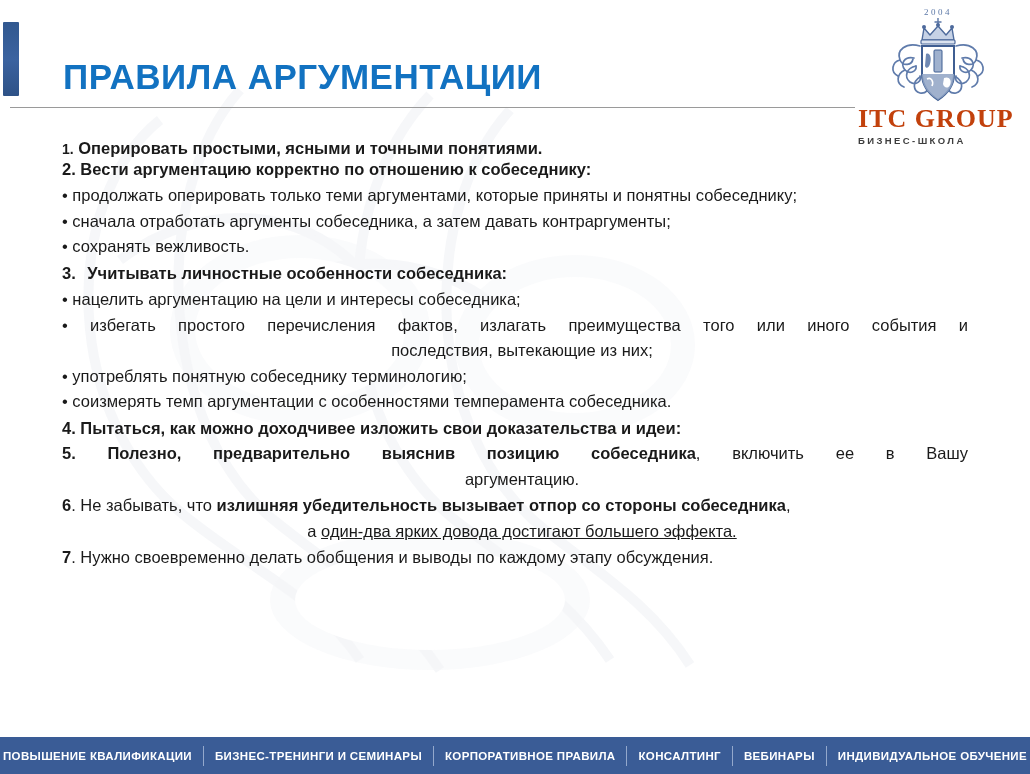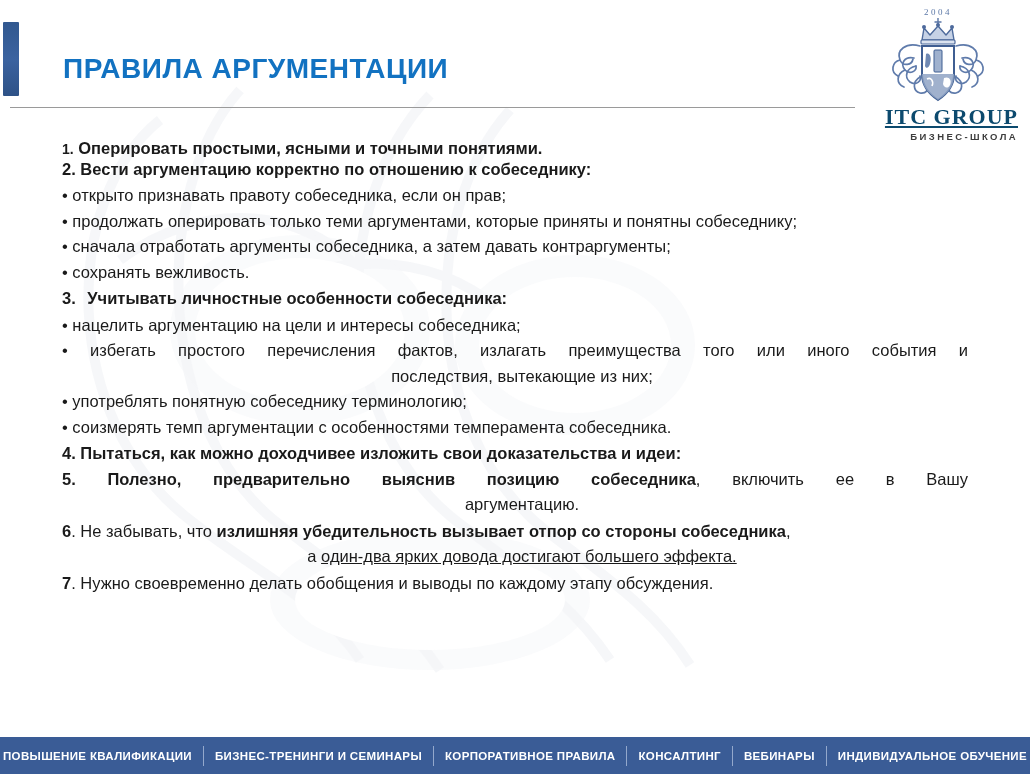--- a/index.html
+++ b/index.html
@@ -38,21 +38,21 @@
     width: 16px;
     height: 74px;
     background: linear-gradient(180deg, #31588F 0%, #3B63A0 50%, #2E5287 100%);
     border-radius: 1px;
     z-index: 3;
   }
   .slide-title {
     position: absolute;
     left: 63px;
     top: 34px;
-    font-size: 28px;
+    font-size: 35px;
     font-weight: bold;
     color: #1272C1;
     letter-spacing: 0.5px;
     white-space: nowrap;
     z-index: 3;
   }
   .title-rule {
     position: absolute;
     left: 10px;
     top: 107px;
@@ -61,33 +61,32 @@
     border-top: 1.5px solid #9a9a9a;
     z-index: 3;
   }
 
   
   .logo {
     position: absolute;
     right: 12px;
     top: 4px;
     width: 160px;
-    text-align: right;
+    text-align: left;
     z-index: 4;
   }
   .logo-crest { display: block; margin: 0 auto; }
   .logo-word {
     font-family: "Liberation Serif", "DejaVu Serif", serif;
-    font-size: 22px;
-    font-weight: bold;
-    color: #0c4a6e;
+    font-size: 26px;
+    font-weight: bold;
+    color: #c2410c;
     letter-spacing: 1px;
     line-height: 1;
     margin-top: -2px;
-    text-decoration: underline;
   }
   .logo-sub {
     font-size: 9.5px;
     font-weight: bold;
     color: #3d3d3d;
     letter-spacing: 2.4px;
     margin-top: 3px;
   }
 
   
@@ -227,21 +226,20 @@
     <div class="logo-word">ITC GROUP</div>
     <div class="logo-sub">БИЗНЕС-ШКОЛА</div>
   </div>
 
   <div class="content">
 
     <div class="line bold sp-a"><span class="num-small">1.</span> <span>Оперировать простыми, ясными и точными понятиями.</span></div>
 
     <div class="line bold sp-b">2. Вести аргументацию корректно по отношению к собеседнику:</div>
 
-    <div class="line bullet sp-c">• открыто признавать правоту собеседника, если он прав;</div>
 
     <div class="line bullet sp-c">• продолжать оперировать только теми аргументами, которые приняты и понятны собеседнику;</div>
 
     <div class="line bullet sp-c">• сначала отработать аргументы собеседника, а затем давать контраргументы;</div>
 
     <div class="line bullet sp-b">• сохранять вежливость.</div>
 
     <div class="line bold sp-b"><span>3.</span><span class="gap3"></span> <span>Учитывать личностные особенности собеседника:</span></div>
 
     <div class="line bullet sp-c">• нацелить аргументацию на цели и интересы собеседника;</div>

